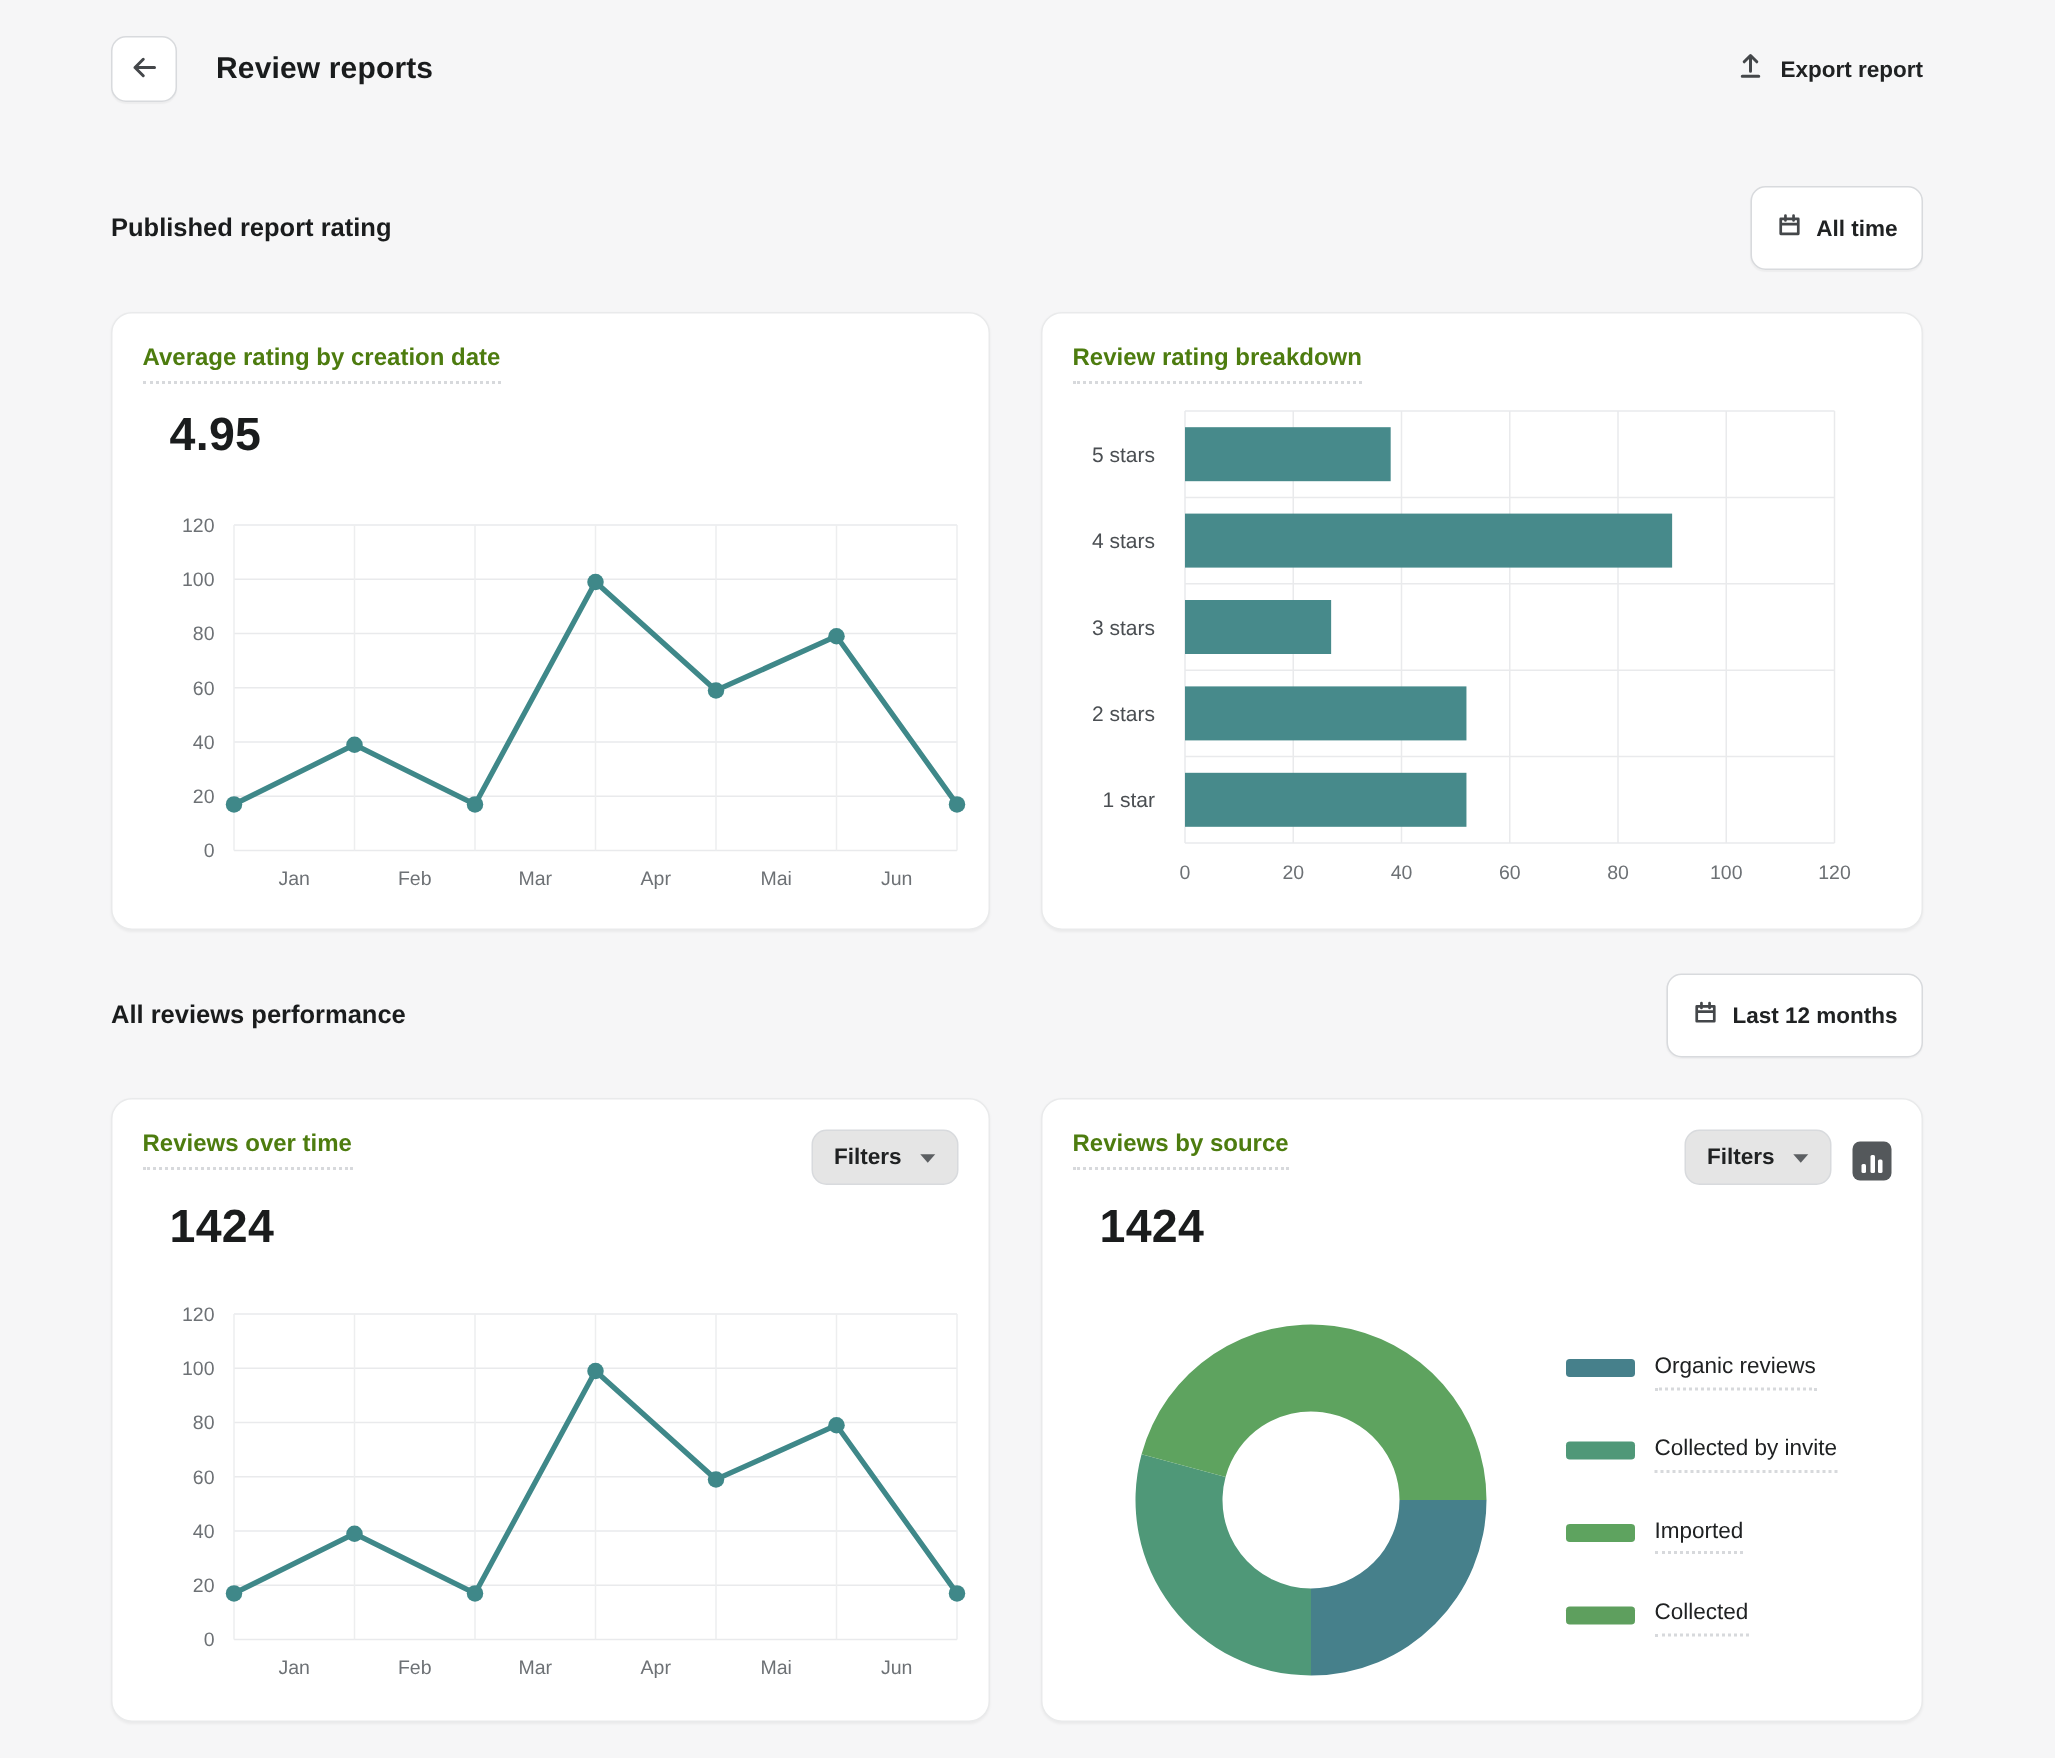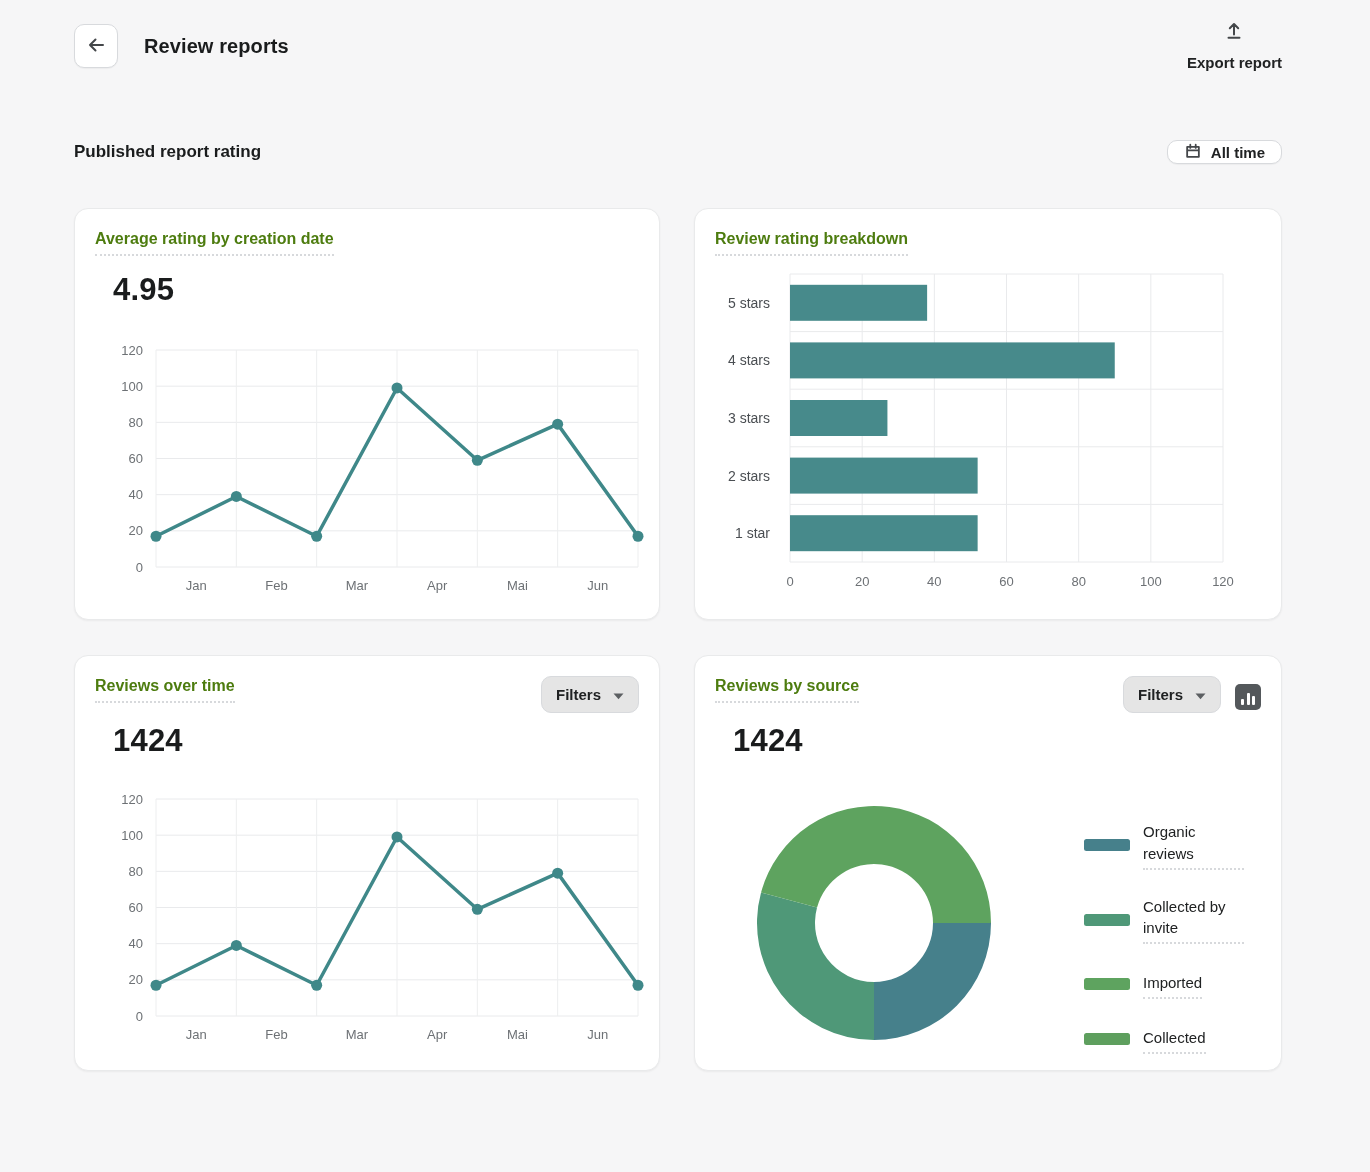--- a/index.html
+++ b/index.html
@@ -9,27 +9,27 @@
     color:#1F2224;
   }
   .page{width:1370px;height:1172px;box-sizing:border-box;padding:24px 88px 24px 74px;overflow:hidden;}
 
   
   .topbar{display:flex;align-items:center;height:44px;}
   .btn-back{width:44px;height:44px;border-radius:10px;background:#fff;border:1px solid #D8DADD;
     box-shadow:0 1px 1px rgba(0,0,0,.04);display:flex;align-items:center;justify-content:center;cursor:pointer;padding:0;}
   .page-title{font-size:20px;font-weight:700;margin:0 0 0 26px;letter-spacing:.1px;color:#1A1C1D;}
   .btn-export{margin-left:auto;display:flex;align-items:center;gap:10px;background:none;border:none;
-    font-family:inherit;font-size:15px;font-weight:600;color:#202223;cursor:pointer;padding:0;flex-direction:column;}
+    font-family:inherit;font-size:15px;font-weight:600;color:#202223;cursor:pointer;padding:0;}
 
   
   .section-row{display:flex;align-items:center;justify-content:space-between;margin-top:64px;height:40px;}
   .section-row.second{margin-top:37px;}
   .section-heading{font-size:17px;font-weight:700;margin:0;color:#1A1C1D;}
-  .btn-range{display:flex;align-items:center;gap:9px;height:24px;padding:0 16px;background:#fff;
+  .btn-range{display:flex;align-items:center;gap:9px;height:56px;padding:0 16px;background:#fff;
     border:1px solid #D8DADD;border-radius:10px;font-family:inherit;font-size:15px;font-weight:600;color:#202223;
     box-shadow:0 1px 1px rgba(0,0,0,.04);cursor:pointer;}
 
   
   .cards-row{display:grid;grid-template-columns:586px 588px;gap:34px;margin-top:36px;}
   .cards-row.second{margin-top:35px;}
   .card{background:#fff;border:1px solid #E9EAEB;border-radius:14px;box-shadow:0 1px 2px rgba(0,0,0,.05);
     padding:20px;box-sizing:border-box;}
   .cards-row.first .card{height:412px;}
   .cards-row.second .card{height:416px;}
@@ -49,21 +49,21 @@
   .tbar.b1{height:6px;}.tbar.b2{height:12px;}.tbar.b3{height:9px;}
 
   .chart-line{margin-top:28px;}
   .chart-line.row2{margin-top:26px;}
   .chart-bar{margin-top:16px;}
 
   
   .donut-row{display:flex;margin-top:46px;}
   .donut{margin-left:41px;width:236px;height:236px;flex:none;}
   .legend{margin-left:52px;padding-top:16px;display:flex;flex-direction:column;gap:26px;width:200px;}
-  .legend-item{display:flex;align-items:center;gap:13px;margin-left:40px;}
+  .legend-item{display:flex;align-items:center;gap:13px;}
   .swatch{width:46px;height:12px;border-radius:2.5px;flex:none;}
   .legend-label{font-size:15px;color:#202223;line-height:1.7;}
   .legend-label .u-dotted{padding-bottom:3px;line-height:1.45;}
 
   
   svg text{font-family:"Liberation Sans","DejaVu Sans",sans-serif;font-size:13px;fill:#6D7175;}
   svg text.cat{font-size:14px;fill:#4A4E52;}
   .icon-stroke{stroke:#44474A;stroke-width:2;fill:none;stroke-linecap:round;stroke-linejoin:round;}
 </style>
 </head>
@@ -180,20 +180,31 @@
             <rect x="75" y="128" width="97.425" height="36" fill="#478A8B"></rect>
             <text x="55" y="151" text-anchor="end" class="cat">3 stars</text>
             <rect x="75" y="185.6" width="187.63333333333333" height="36" fill="#478A8B"></rect>
             <text x="55" y="208.6" text-anchor="end" class="cat">2 stars</text>
             <rect x="75" y="243.2" width="187.63333333333333" height="36" fill="#478A8B"></rect>
             <text x="55" y="266.2" text-anchor="end" class="cat">1 star</text>
           </svg></div>
     </div>
   </div>
 
+  <div class="section-row second">
+    <h2 class="section-heading">All reviews performance</h2>
+    <button class="btn-range">
+      <span>
+        <svg width="18" height="18" viewBox="0 0 20 20">
+            <path class="icon-stroke" d="M3.5 5.5 h13 v11 h-13 Z M3.5 9.3 h13 M7 3 v3.6 M13 3 v3.6"></path>
+          </svg>
+      </span>
+      <span>Last 12 months</span>
+    </button>
+  </div>
 
   <div class="cards-row second">
 
     <div class="card">
       <div class="card-header">
         <div class="card-title">
           <span class="u-dotted">Reviews over time</span>
         </div>
         <button class="btn-filters">
           <span>Filters</span>

